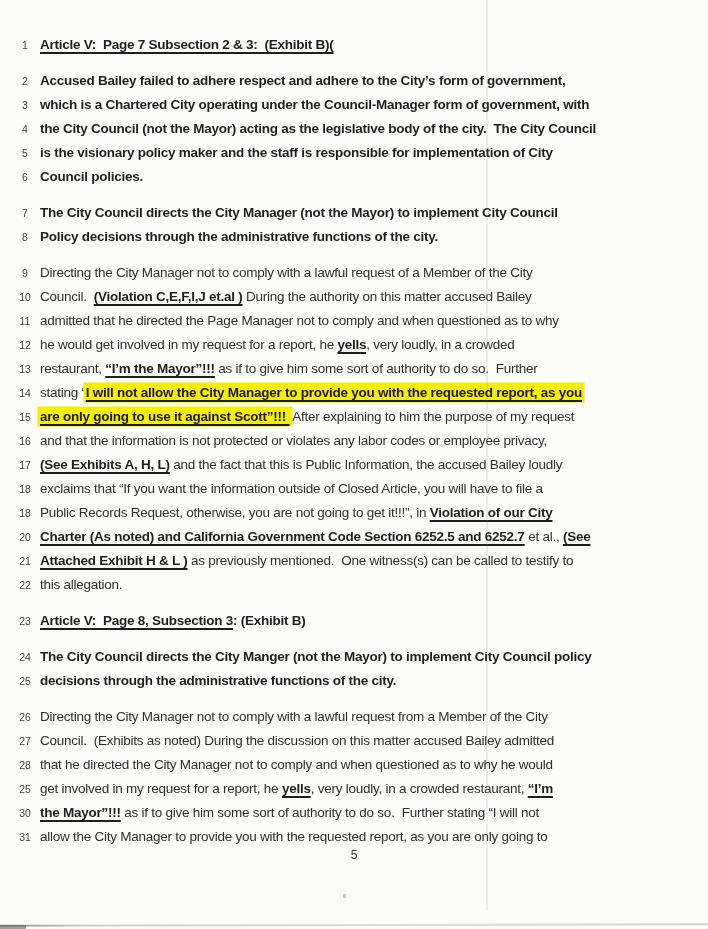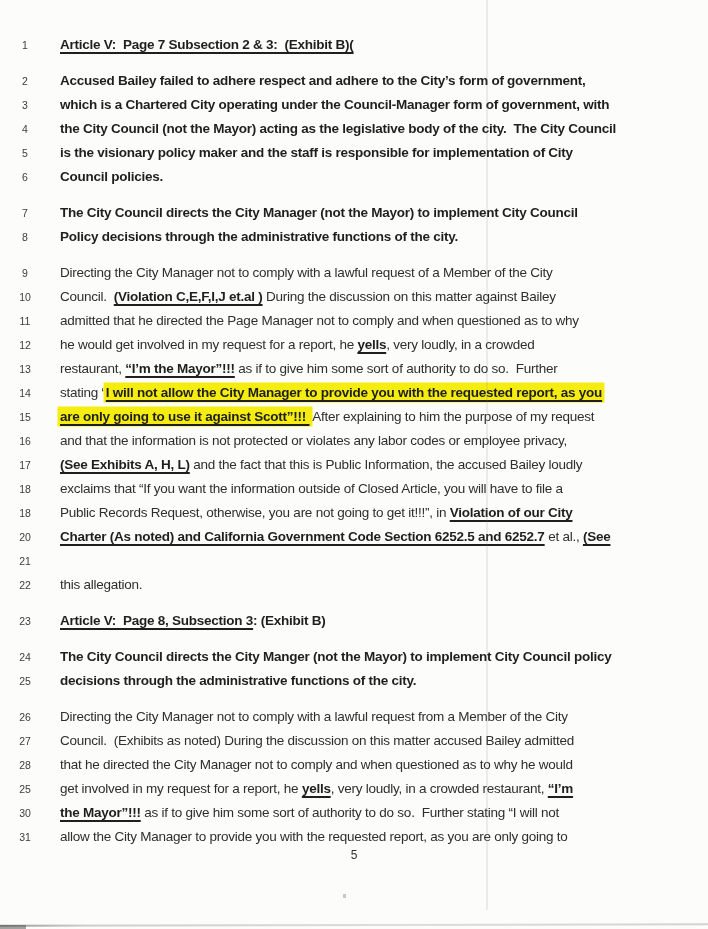--- a/index.html
+++ b/index.html
@@ -39,21 +39,21 @@
   .row.para:first-child { margin-top: 0; }
   .lnum {
     flex: 0 0 30px;
     margin-left: 10px;
     text-align: center;
     font-size: 10.5px;
     color: var(--num);
   }
   .ltext {
     display: inline-block;
-    margin-left: 20px;
+    margin-left: 0;
     white-space: pre;
     font-size: 13.5px;
     letter-spacing: -0.25px;
     color: var(--text);
     transform-origin: left center;
     line-height: 24px;
   }
   .run-b { font-weight: bold; color: var(--bold-text); }
   .run-u {
     text-decoration: underline;
@@ -131,21 +131,21 @@
       <div class="row">
         <span class="lnum">8</span>
         <span class="ltext"><span class="run-b">Policy decisions through the administrative functions of the city.</span></span>
       </div>
       <div class="row para">
         <span class="lnum">9</span>
         <span class="ltext"><span class="">Directing the City Manager not to comply with a lawful request of a Member of the City</span></span>
       </div>
       <div class="row">
         <span class="lnum">10</span>
-        <span class="ltext"><span class="">Council.  </span><span class="run-b run-u">(Violation C,E,F,I,J et.al )</span><span class=""> During the discussion on this matter against Bailey</span></span>
+        <span class="ltext"><span class="">Council.  </span><span class="run-b run-u">(Violation C,E,F,I,J et.al )</span><span class=""> During the authority on this matter accused Bailey</span></span>
       </div>
       <div class="row">
         <span class="lnum">11</span>
         <span class="ltext"><span class="">admitted that he directed the Page Manager not to comply and when questioned as to why</span></span>
       </div>
       <div class="row">
         <span class="lnum">12</span>
         <span class="ltext"><span class="">he would get involved in my request for a report, he </span><span class="run-b run-u">yells</span><span class="">, very loudly, in a crowded</span></span>
       </div>
       <div class="row">
@@ -175,20 +175,21 @@
       <div class="row">
         <span class="lnum">18</span>
         <span class="ltext"><span class="">Public Records Request, otherwise, you are not going to get it!!!”, in </span><span class="run-b run-u">Violation of our City</span></span>
       </div>
       <div class="row">
         <span class="lnum">20</span>
         <span class="ltext"><span class="run-b run-u">Charter (As noted) and California Government Code Section 6252.5 and 6252.7</span><span class=""> et al., </span><span class="run-b run-u">(See</span></span>
       </div>
       <div class="row">
         <span class="lnum">21</span>
+        <span class="ltext"><span class="run-b run-u">Attached Exhibit H &amp; L )</span><span class=""> as previously mentioned.  One witness(s) can be called to testify to</span></span>
       </div>
       <div class="row">
         <span class="lnum">22</span>
         <span class="ltext"><span class="">this allegation.</span></span>
       </div>
       <div class="row para">
         <span class="lnum">23</span>
         <span class="ltext"><span class="run-b run-u">Article V:  Page 8, Subsection 3</span><span class="run-b">: (Exhibit B)</span></span>
       </div>
       <div class="row para">

